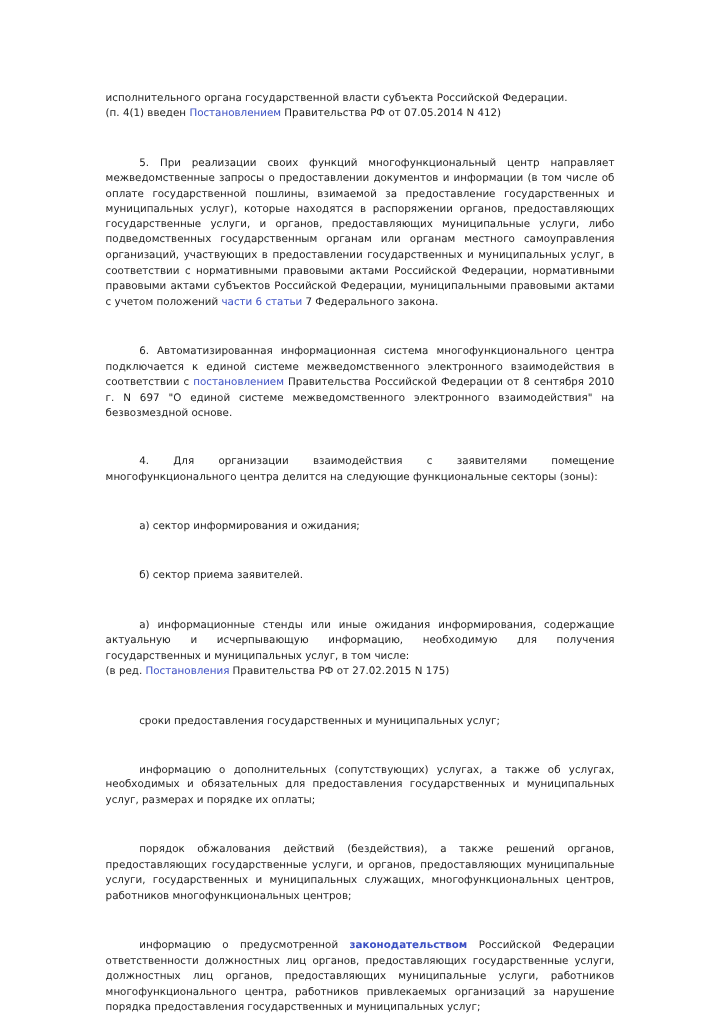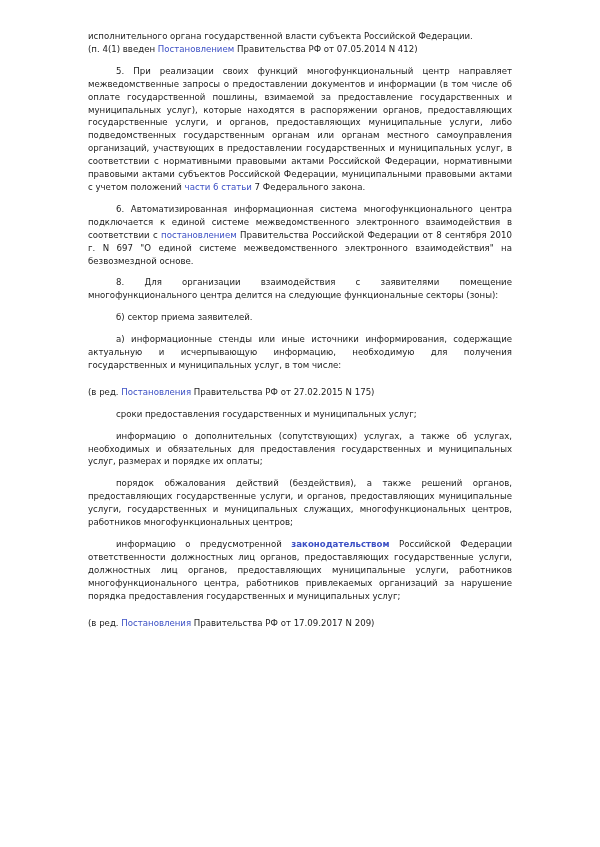--- a/index.html
+++ b/index.html
@@ -13,44 +13,44 @@
     font-family: "DejaVu Sans", "Liberation Sans", sans-serif;
     color: #1a1a1a;
     overflow: hidden;
   }
   .page {
     position: relative;
     width: 523px;
     height: 847px;
     background: #ffffff;
     box-sizing: border-box;
-    padding: 30px 88px 0 88px;
+    padding: 76px 88px 0 88px;
   }
   .doc-body {
     width: 424px;
   }
   p {
     margin: 0;
     font-size: 8.6px;
     line-height: 12.9px;
     text-align: justify;
     text-justify: inter-word;
     color: #1b1b1b;
   }
   p.plain {
     text-align: left;
   }
   p.indent {
     text-indent: 28px;
   }
   p.gap {
-    margin-top: 9px;
+    margin-top: 28px;
   }
   p.tight {
-    margin-top: 14px;
+    margin-top: 0;
   }
   a.ref {
     color: #3b4fc4;
     text-decoration: none;
   }
   a.ref-strong {
     color: #3b4fc4;
     text-decoration: none;
     font-weight: 700;
   }
@@ -62,27 +62,28 @@
   <div class="doc-body">
 
     <p class="plain">исполнительного органа государственной власти субъекта Российской Федерации.</p>
 
     <p class="plain"><span>(п. 4(1) введен </span><a class="ref" href="#">Постановлением</a><span> Правительства РФ от 07.05.2014 N 412)</span></p>
 
     <p class="indent gap"><span>5. При реализации своих функций многофункциональный центр направляет межведомственные запросы о предоставлении документов и информации (в том числе об оплате государственной пошлины, взимаемой за предоставление государственных и муниципальных услуг), которые находятся в распоряжении органов, предоставляющих государственные услуги, и органов, предоставляющих муниципальные услуги, либо подведомственных государственным органам или органам местного самоуправления организаций, участвующих в предоставлении государственных и муниципальных услуг, в соответствии с нормативными правовыми актами Российской Федерации, нормативными правовыми актами субъектов Российской Федерации, муниципальными правовыми актами с учетом положений </span><a class="ref" href="#">части 6 статьи</a><span> 7 Федерального закона.</span></p>
 
     <p class="indent gap"><span>6. Автоматизированная информационная система многофункционального центра подключается к единой системе межведомственного электронного взаимодействия в соответствии с </span><a class="ref" href="#">постановлением</a><span> Правительства Российской Федерации от 8 сентября 2010 г. N 697 "О единой системе межведомственного электронного взаимодействия" на безвозмездной основе.</span></p>
 
-    <p class="indent gap">8. Для организации взаимодействия с заявителями помещение многофункционального центра делится на следующие функциональные секторы (зоны):</p>
+    <p class="indent gap">4. Для организации взаимодействия с заявителями помещение многофункционального центра делится на следующие функциональные секторы (зоны):</p>
 
+    <p class="indent gap plain">а) сектор информирования и ожидания;</p>
 
     <p class="indent gap plain">б) сектор приема заявителей.</p>
 
 
-    <p class="indent gap">а) информационные стенды или иные источники информирования, содержащие актуальную и исчерпывающую информацию, необходимую для получения государственных и муниципальных услуг, в том числе:</p>
+    <p class="indent gap">а) информационные стенды или иные ожидания информирования, содержащие актуальную и исчерпывающую информацию, необходимую для получения государственных и муниципальных услуг, в том числе:</p>
 
     <p class="plain tight"><span>(в ред. </span><a class="ref" href="#">Постановления</a><span> Правительства РФ от 27.02.2015 N 175)</span></p>
 
 
     <p class="indent gap plain">сроки предоставления государственных и муниципальных услуг;</p>
 
 
     <p class="indent gap">информацию о дополнительных (сопутствующих) услугах, а также об услугах, необходимых и обязательных для предоставления государственных и муниципальных услуг, размерах и порядке их оплаты;</p>
 
     <p class="indent gap">порядок обжалования действий (бездействия), а также решений органов, предоставляющих государственные услуги, и органов, предоставляющих муниципальные услуги, государственных и муниципальных служащих, многофункциональных центров, работников многофункциональных центров;</p>

